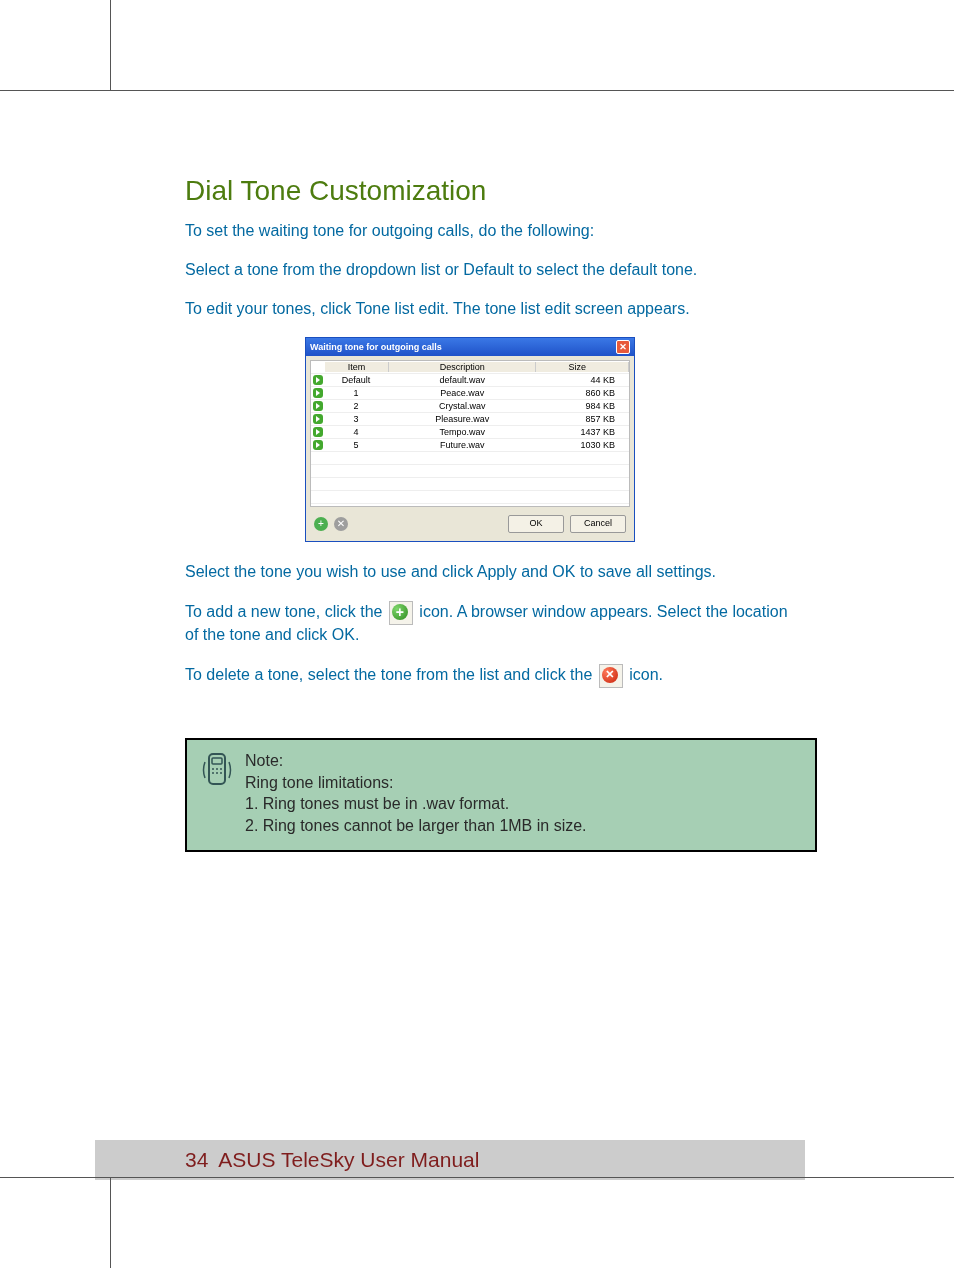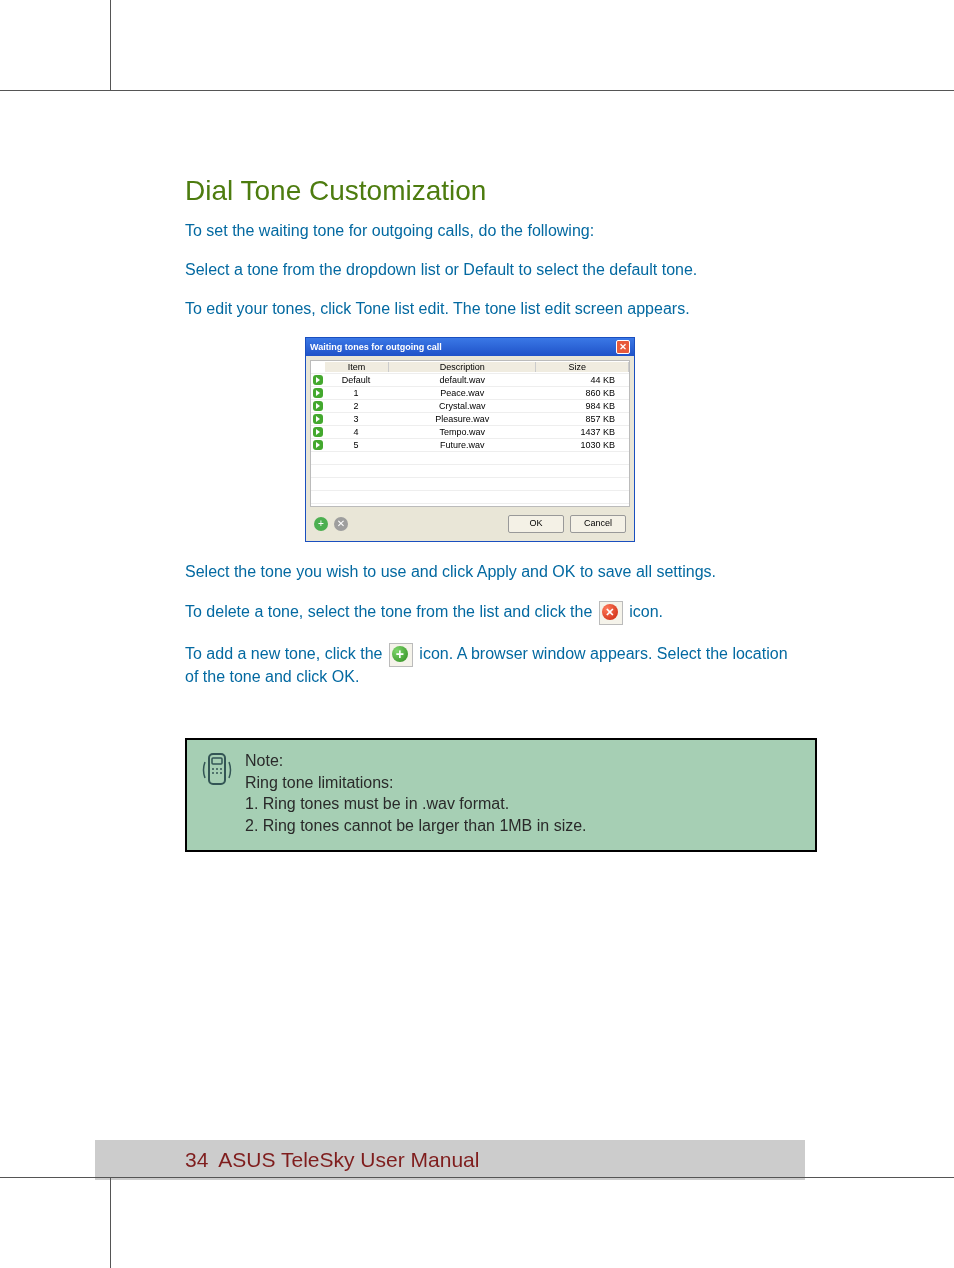--- a/index.html
+++ b/index.html
@@ -237,21 +237,21 @@
 
   <h1>Dial Tone Customization</h1>
 
   <p class="body">To set the waiting tone for outgoing calls, do the following:</p>
   <p class="body">Select a tone from the dropdown list or Default to select the default tone.</p>
   <p class="body">To edit your tones, click Tone list edit. The tone list edit screen appears.</p>
 
   <div class="dialog-wrap">
     <div class="dialog">
       <div class="titlebar">
-        <span>Waiting tones for outgoing call</span>
+        <span>Waiting tone for outgoing calls</span>
         <span class="closebtn">✕</span>
       </div>
       <div class="grid">
         <div class="grid-row grid-header">
           <div class="cell col-icon"></div>
           <div class="cell col-item">Item</div>
           <div class="cell col-desc">Description</div>
           <div class="cell col-size">Size</div>
         </div>
         <div id="grid-rows">
@@ -316,25 +316,25 @@
         <div class="spacer"></div>
         <div class="winbtn">OK</div>
         <div class="winbtn">Cancel</div>
       </div>
     </div>
   </div>
 
   <p class="body">Select the tone you wish to use and click Apply and OK to save all settings.</p>
 
   <p class="body">
+    <span>To add a new tone, click the </span><span class="inline-icon"><span class="circle add"></span></span><span> icon. A browser window appears. Select the location of the tone and click OK.</span>
+  </p>
+
+  <p class="body">
     <span>To delete a tone, select the tone from the list and click the </span><span class="inline-icon"><span class="circle del"></span></span><span> icon.</span>
-  </p>
-
-  <p class="body">
-    <span>To add a new tone, click the </span><span class="inline-icon"><span class="circle add"></span></span><span> icon. A browser window appears. Select the location of the tone and click OK.</span>
   </p>
 
   <div class="note-box">
     <div class="note-icon">
       <svg viewBox="0 0 32 40" width="32" height="40">
         <rect x="8" y="4" width="16" height="30" rx="4" fill="none" stroke="#355" stroke-width="2"></rect>
         <rect x="11" y="8" width="10" height="6" rx="1" fill="none" stroke="#355" stroke-width="1.5"></rect>
         <circle cx="12" cy="19" r="1" fill="#355"></circle>
           <circle cx="16" cy="19" r="1" fill="#355"></circle>
           <circle cx="20" cy="19" r="1" fill="#355"></circle>

